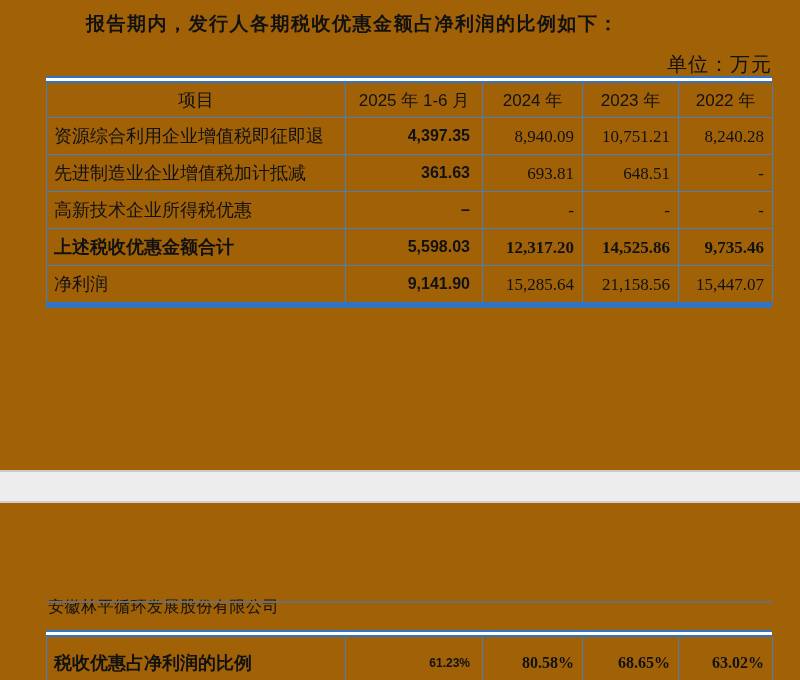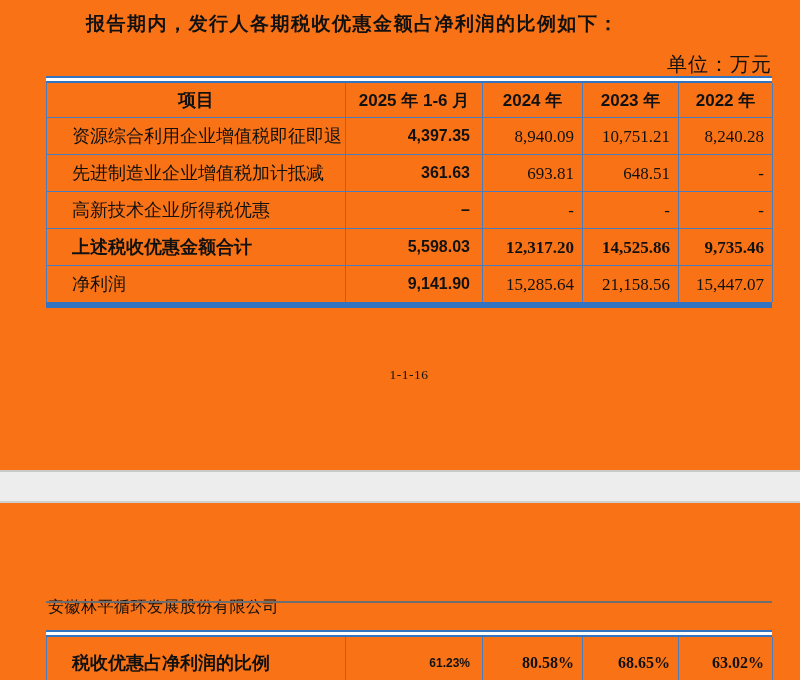--- a/index.html
+++ b/index.html
@@ -5,46 +5,46 @@
   :root{
     --accent:#3273c2;
     --table-line:#4a7dc0;
     --separator-fill:#ededed;
     --separator-edge:#c9c9c9;
     --footer-rule:#6e6e6e;
     --text:#111111;
   }
   html,body{margin:0;padding:0;background:#ffffff;}
   .page{
-    position:relative;width:800px;height:680px;background:#f97316;overflow:hidden;
+    position:relative;width:800px;height:680px;background:#a16207;overflow:hidden;
     font-family:"Liberation Serif","DejaVu Serif",serif;color:var(--text);
   }
   .title{
     position:absolute;left:86px;top:13px;font-size:19px;line-height:22px;
     font-weight:600;letter-spacing:1.5px;white-space:nowrap;
   }
   .unit{
     position:absolute;top:51px;right:28px;font-size:20px;letter-spacing:1px;
   }
   .tbl-wrap{position:absolute;left:46px;width:726px;}
   .main-tbl{top:76px;}
   .ratio-tbl{top:630px;}
   .dbl-rule{height:3px;background:#ffffff;border-top:2px solid var(--accent);border-bottom:2px solid var(--accent);}
   .thick-rule{height:6px;background:var(--accent);}
   table{border-collapse:collapse;table-layout:fixed;width:726px;}
   td,th{
     border:1px solid var(--table-line);
     overflow:hidden;white-space:nowrap;vertical-align:middle;line-height:1;
     padding:0;
   }
-  tr.hdr th{border-top:none;height:34px;font-size:17px;font-weight:bold;
+  tr.hdr th{border-top:none;height:34px;font-size:17px;font-weight:normal;
     font-family:"Liberation Sans","DejaVu Sans",sans-serif;}
   tr.hdr th.item-hd{font-size:18px;}
   td{height:36px;}
-  .cell-label{text-align:left;padding-left:25px;font-size:18px;}
+  .cell-label{text-align:left;padding-left:7px;font-size:18px;}
   .cell-num{text-align:right;padding-right:8px;font-size:17px;
     font-family:"Liberation Serif","DejaVu Serif",serif;}
   .v25{font-family:"Liberation Sans","DejaVu Sans",sans-serif;font-weight:bold;
     padding-right:12px;font-size:16px;}
   tr.sum-row td{font-weight:bold;}
   tr.ratio-row td{height:52px;border-top:none;border-bottom:none;font-weight:bold;}
   tr.ratio-row .cell-label{font-size:18px;}
   tr.ratio-row .cell-num{font-size:16px;}
   tr.ratio-row .v25{font-size:12px;}
   tr.last-row td{border-bottom:none;}
@@ -121,21 +121,20 @@
           <td class="cell-num v25">9,141.90</td>
           <td class="cell-num">15,285.64</td>
           <td class="cell-num">21,158.56</td>
           <td class="cell-num">15,447.07</td>
         </tr>
       </tbody>
     </table>
     <div class="thick-rule"></div>
   </div>
 
-  <div class="page-num">1-1-16</div>
 
   <div class="sep-bar"></div>
 
   <div class="doc-header-company">安徽林平循环发展股份有限公司</div>
   <div class="doc-header-rule"></div>
 
   <div class="tbl-wrap ratio-tbl">
     <div class="dbl-rule"></div>
     <table>
       <colgroup>

